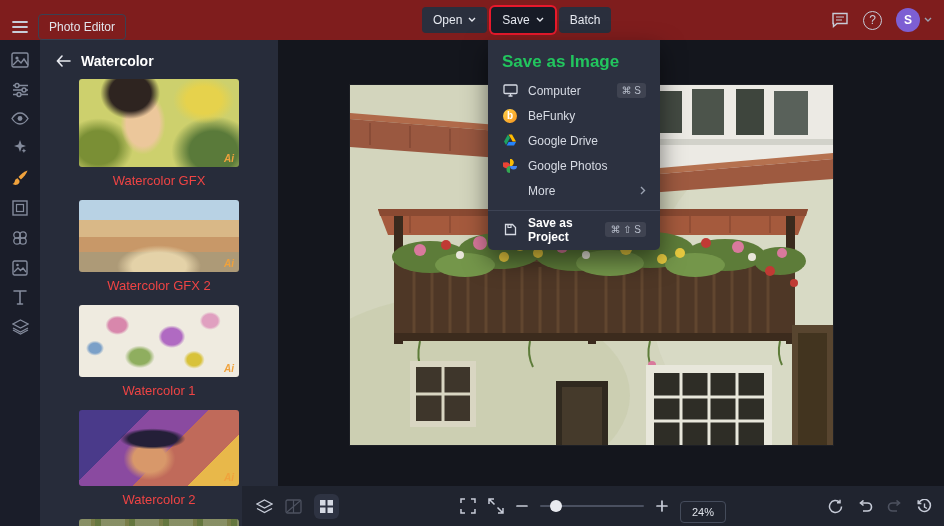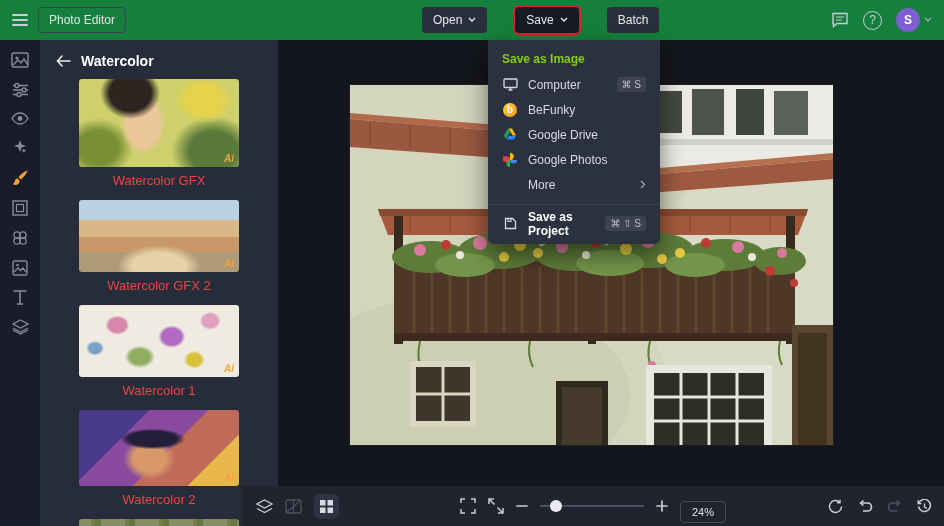--- a/index.html
+++ b/index.html
@@ -1,35 +1,35 @@
 <!DOCTYPE html>
 <html><head>
 <meta charset="utf-8">
 <style>
   * { margin:0; padding:0; box-sizing:border-box; }
   html,body { background:#0e1016; }
   body { font-family:"Liberation Sans", sans-serif; }
   .app { position:relative; width:944px; height:526px; overflow:hidden; background:#14161d; color:#e8eaf0; }
 
   
-  .topbar { position:absolute; top:0; left:0; width:944px; height:40px; background:#15803d; display:flex; align-items:center; z-index:30; }
+  .topbar { position:absolute; top:0; left:0; width:944px; height:40px; background:#7f1d1d; display:flex; align-items:flex-end; z-index:30; }
   .topbar-left { display:flex; align-items:center; gap:10px; padding-left:12px; }
   .icon-btn { display:flex; align-items:center; justify-content:center; color:#c7ccd8; cursor:pointer; background:none; border:none; }
   .app-title-pill { display:flex; align-items:center; gap:6px; border:1px solid #3a4152; border-radius:4px; padding:5px 10px; font-size:12px; color:#e2e5ec; cursor:pointer; }
-  .topbar-center { position:absolute; left:422px; top:0; height:40px; display:flex; align-items:center; gap:28px; }
+  .topbar-center { position:absolute; left:422px; top:0; height:40px; display:flex; align-items:center; gap:4px; }
   .bar-btn { display:flex; align-items:center; gap:6px; background:#2a2f3d; border:none; border-radius:4px; color:#e6e9f0; font-size:12px; padding:6px 11px; cursor:pointer; font-family:inherit; }
   .bar-btn.save-annotated { background:#171b26; box-shadow:0 0 0 2px #e8192c; }
   .topbar-right { position:absolute; right:12px; top:0; height:40px; display:flex; align-items:center; gap:14px; }
   .help-circle { width:19px; height:19px; border:1.5px solid #c7ccd8; border-radius:50%; display:flex; align-items:center; justify-content:center; font-size:12px; color:#c7ccd8; cursor:pointer; }
   .avatar-wrap { display:flex; align-items:center; gap:4px; cursor:pointer; }
   .avatar { width:24px; height:24px; border-radius:50%; background:#7d5fd3; color:#fff; font-size:12px; font-weight:bold; display:flex; align-items:center; justify-content:center; }
 
   
   .save-menu { position:absolute; top:40px; left:488px; width:172px; background:#2c3140; border-radius:0 0 5px 5px; box-shadow:0 10px 24px rgba(0,0,0,.5); padding:4px 0 8px; z-index:40; }
-  .save-menu-header { font-size:12px; font-weight:bold; color:#84cc16; padding:8px 14px 6px; }
+  .save-menu-header { font-size:17px; font-weight:bold; color:#22c55e; padding:8px 14px 6px; }
   .menu-item { display:flex; align-items:center; gap:10px; height:25px; padding:0 14px; font-size:12px; color:#d6dae3; cursor:pointer; }
   .menu-item .mi-label { flex:1; }
   .shortcut-pill { font-size:10px; color:#b9bfcc; background:rgba(255,255,255,.09); border-radius:3px; padding:2px 5px; white-space:nowrap; }
   .menu-divider { height:1px; background:#3d4354; margin:7px 0 6px; }
   .menu-item.project .mi-label { font-weight:bold; color:#fff; }
   .mi-icon { width:16px; display:flex; justify-content:center; }
   .bf-logo { width:14px; height:14px; border-radius:50%; background:linear-gradient(135deg,#ffd24a,#f7941e); color:#fff; font-size:10px; font-weight:bold; display:flex; align-items:center; justify-content:center; line-height:1; }
 
   
   .rail { position:absolute; top:40px; left:0; width:40px; height:486px; background:#1a1d29; display:flex; flex-direction:column; align-items:center; padding-top:12px; gap:14px; z-index:20; }

